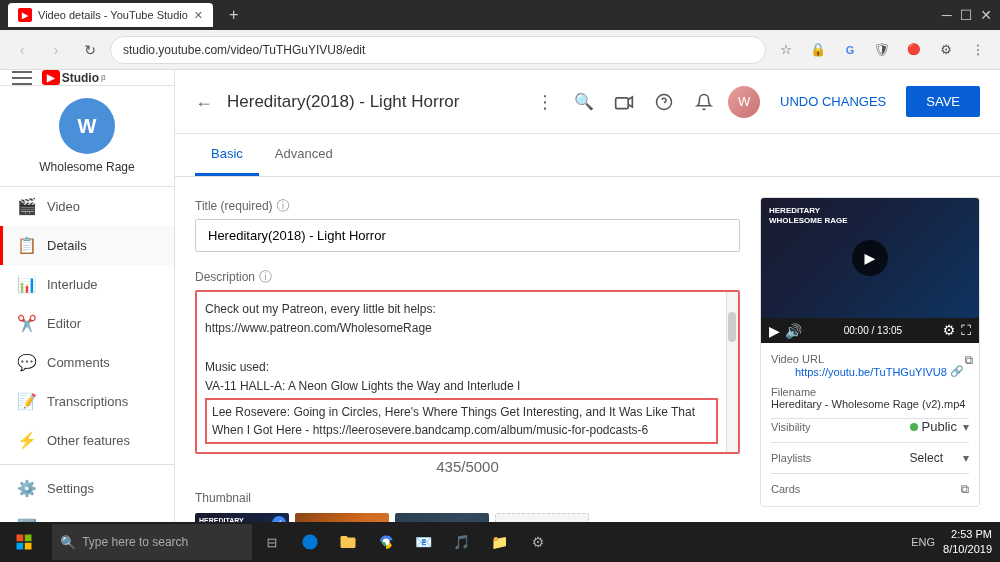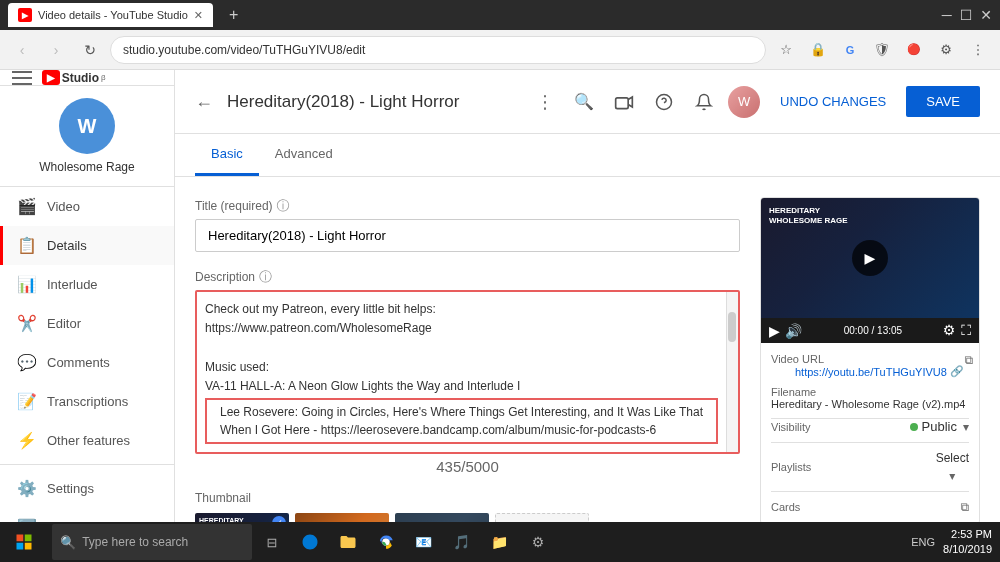--- a/index.html
+++ b/index.html
@@ -278,21 +278,21 @@
           </div>
 
           <div class="field-group">
             <div class="field-label">
               <span>Description</span>
               <span class="info-icon">ⓘ</span>
             </div>
             <div class="description-wrapper">
               <div class="description-inner">
                 <div class="description-text">Check out my Patreon, every little bit helps:<br>https://www.patreon.com/WholesomeRage<br><br>Music used:<br>VA-11 HALL-A: A Neon Glow Lights the Way and Interlude I<br></div>
-                <div style="border: 2px solid #e85d5d; padding: 3px 13px; margin-top: 2px; font-size:12px; line-height:1.5;">Lee Rosevere: Going in Circles, Here's Where Things Get Interesting, and It Was Like That When I Got Here - https://leerosevere.bandcamp.com/album/music-for-podcasts-6</div>
+                <div style="border: 2px solid #e85d5d; padding: 3px 5px; margin-top: 2px; font-size:12px; line-height:1.5;">Lee Rosevere: Going in Circles, Here's Where Things Get Interesting, and It Was Like That When I Got Here - https://leerosevere.bandcamp.com/album/music-for-podcasts-6</div>
               </div>
               <div class="scroll-bar">
                 <div class="scroll-thumb"></div>
               </div>
             </div>
             <div class="char-count">435/5000</div>
           </div>
 
           <div class="thumbnail-section">
             <div class="thumbnail-label">Thumbnail</div>
@@ -361,21 +361,21 @@
                   <div class="visibility-badge">
                     <div class="green-dot"></div>
                     <span>Public</span>
                   </div>
                   <span class="expand-icon">▾</span>
                 </div>
               </div>
 
               <div class="playlists-row">
                 <div class="info-label">Playlists</div>
-                <div style="display:flex;align-items:center;gap:4px;flex-direction:column;">
+                <div style="display:flex;align-items:center;gap:20px;">
                   <span style="font-size:12px;color:#333;">Select</span>
                   <span class="expand-icon">▾</span>
                 </div>
               </div>
 
               <div class="cards-row">
                 <div class="info-label">Cards</div>
                 <span class="ext-link">⧉</span>
               </div>
 

